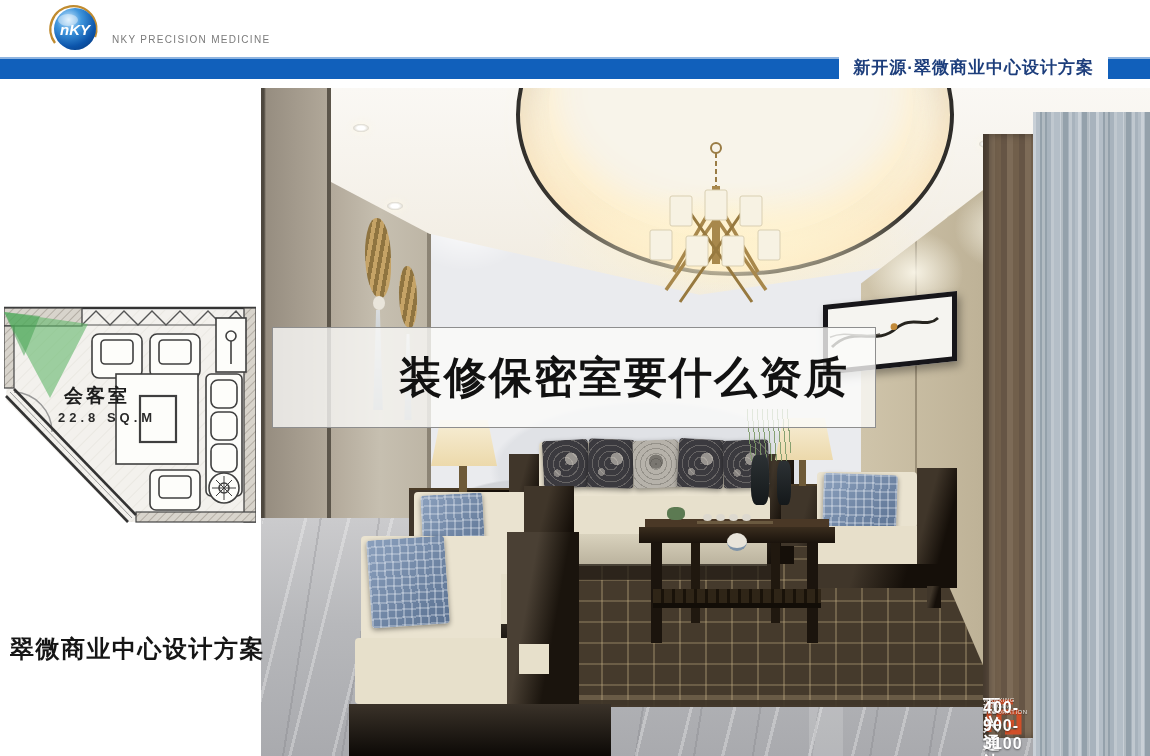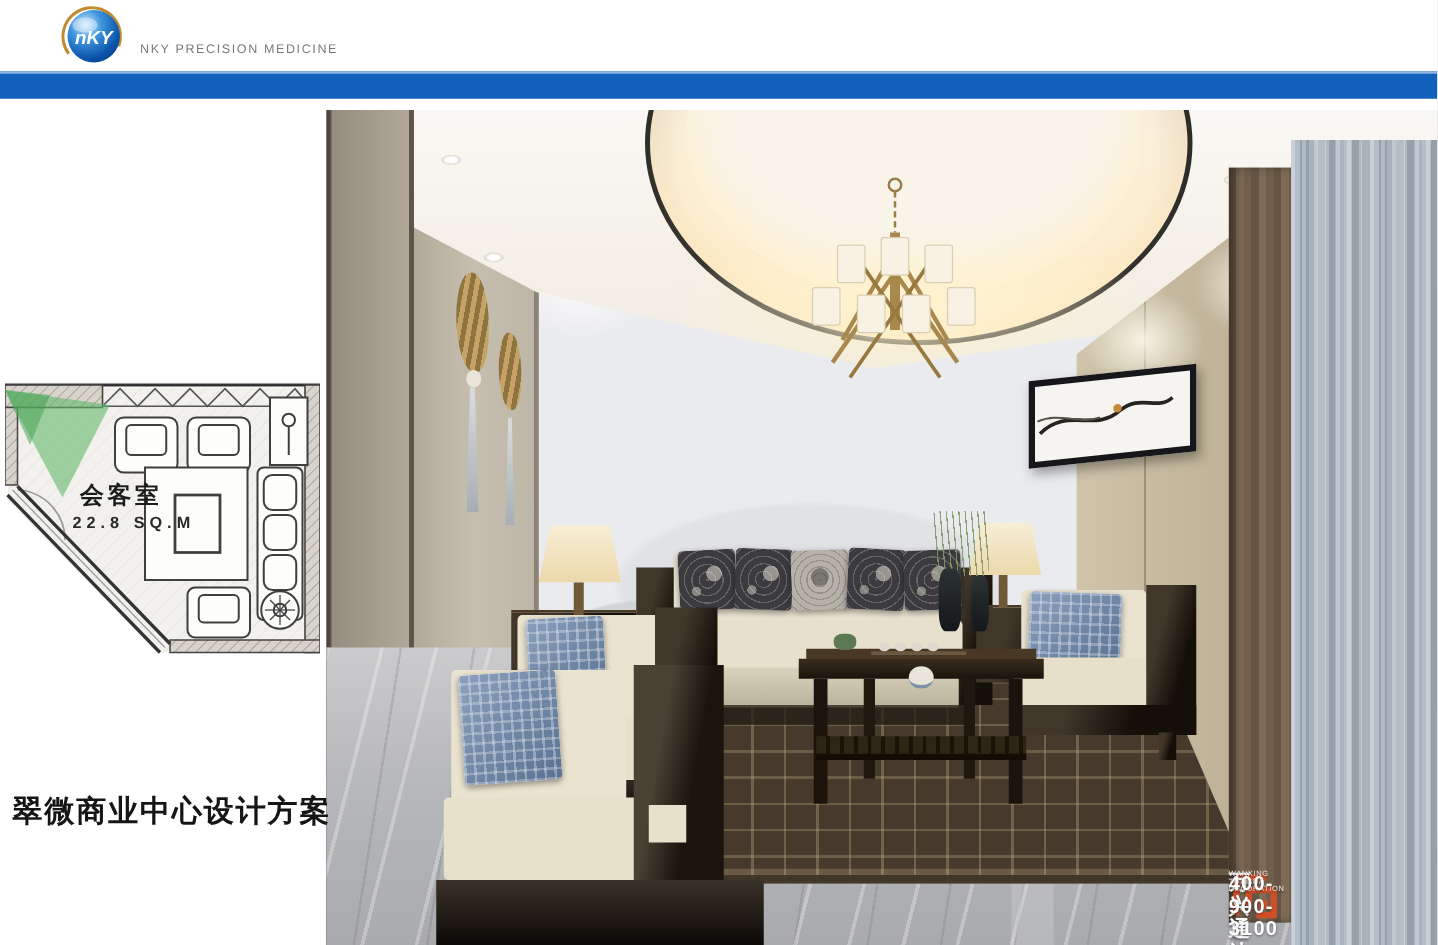--- a/index.html
+++ b/index.html
@@ -134,20 +134,21 @@
       <ellipse cx="20" cy="17" rx="10" ry="6" fill="rgba(255,255,255,.4)"></ellipse>
       <text x="27" y="32" font-size="15" font-style="italic" font-weight="bold" fill="#fff" text-anchor="middle" font-family="Liberation Sans, sans-serif">nKY</text>
     </svg>
     <div>
       <div class="logo-en">NKY PRECISION MEDICINE</div>
     </div>
   </div>
 
   <div class="banner">
     <div class="seg-blue seg-grow"></div>
+    <div class="banner-title">新开源·翠微商业中心设计方案</div>
     <div class="seg-blue seg-end"></div>
   </div>
 
   <svg class="floorplan" width="252" height="236" viewBox="0 0 252 236">
     <defs>
       <pattern id="hatch" width="6" height="6" patternUnits="userSpaceOnUse" patternTransform="rotate(45)">
         <rect width="6" height="6" fill="#d8d4cc"></rect>
           <line x1="0" y1="0" x2="0" y2="6" stroke="#a8a298" stroke-width="1.5"></line>
       </pattern>
       <pattern id="fl" width="9" height="9" patternUnits="userSpaceOnUse" patternTransform="rotate(45)">
@@ -342,14 +343,17 @@
         <rect x="24" y="24" width="7" height="7" fill="#d14f28"></rect>
       </svg>
       <div>
         <div class="wm-zh">万兴通达装饰</div>
         <div class="wm-en">WANXING TONGDA DECORATION</div>
         <div class="wm-phone">400-900-3100</div>
       </div>
     </div>
   </div>
 
+  <div class="overlay-box">
+    <span class="overlay-title">装修保密室要什么资质</span>
+  </div>
 
 </div>
 
 </body></html>

